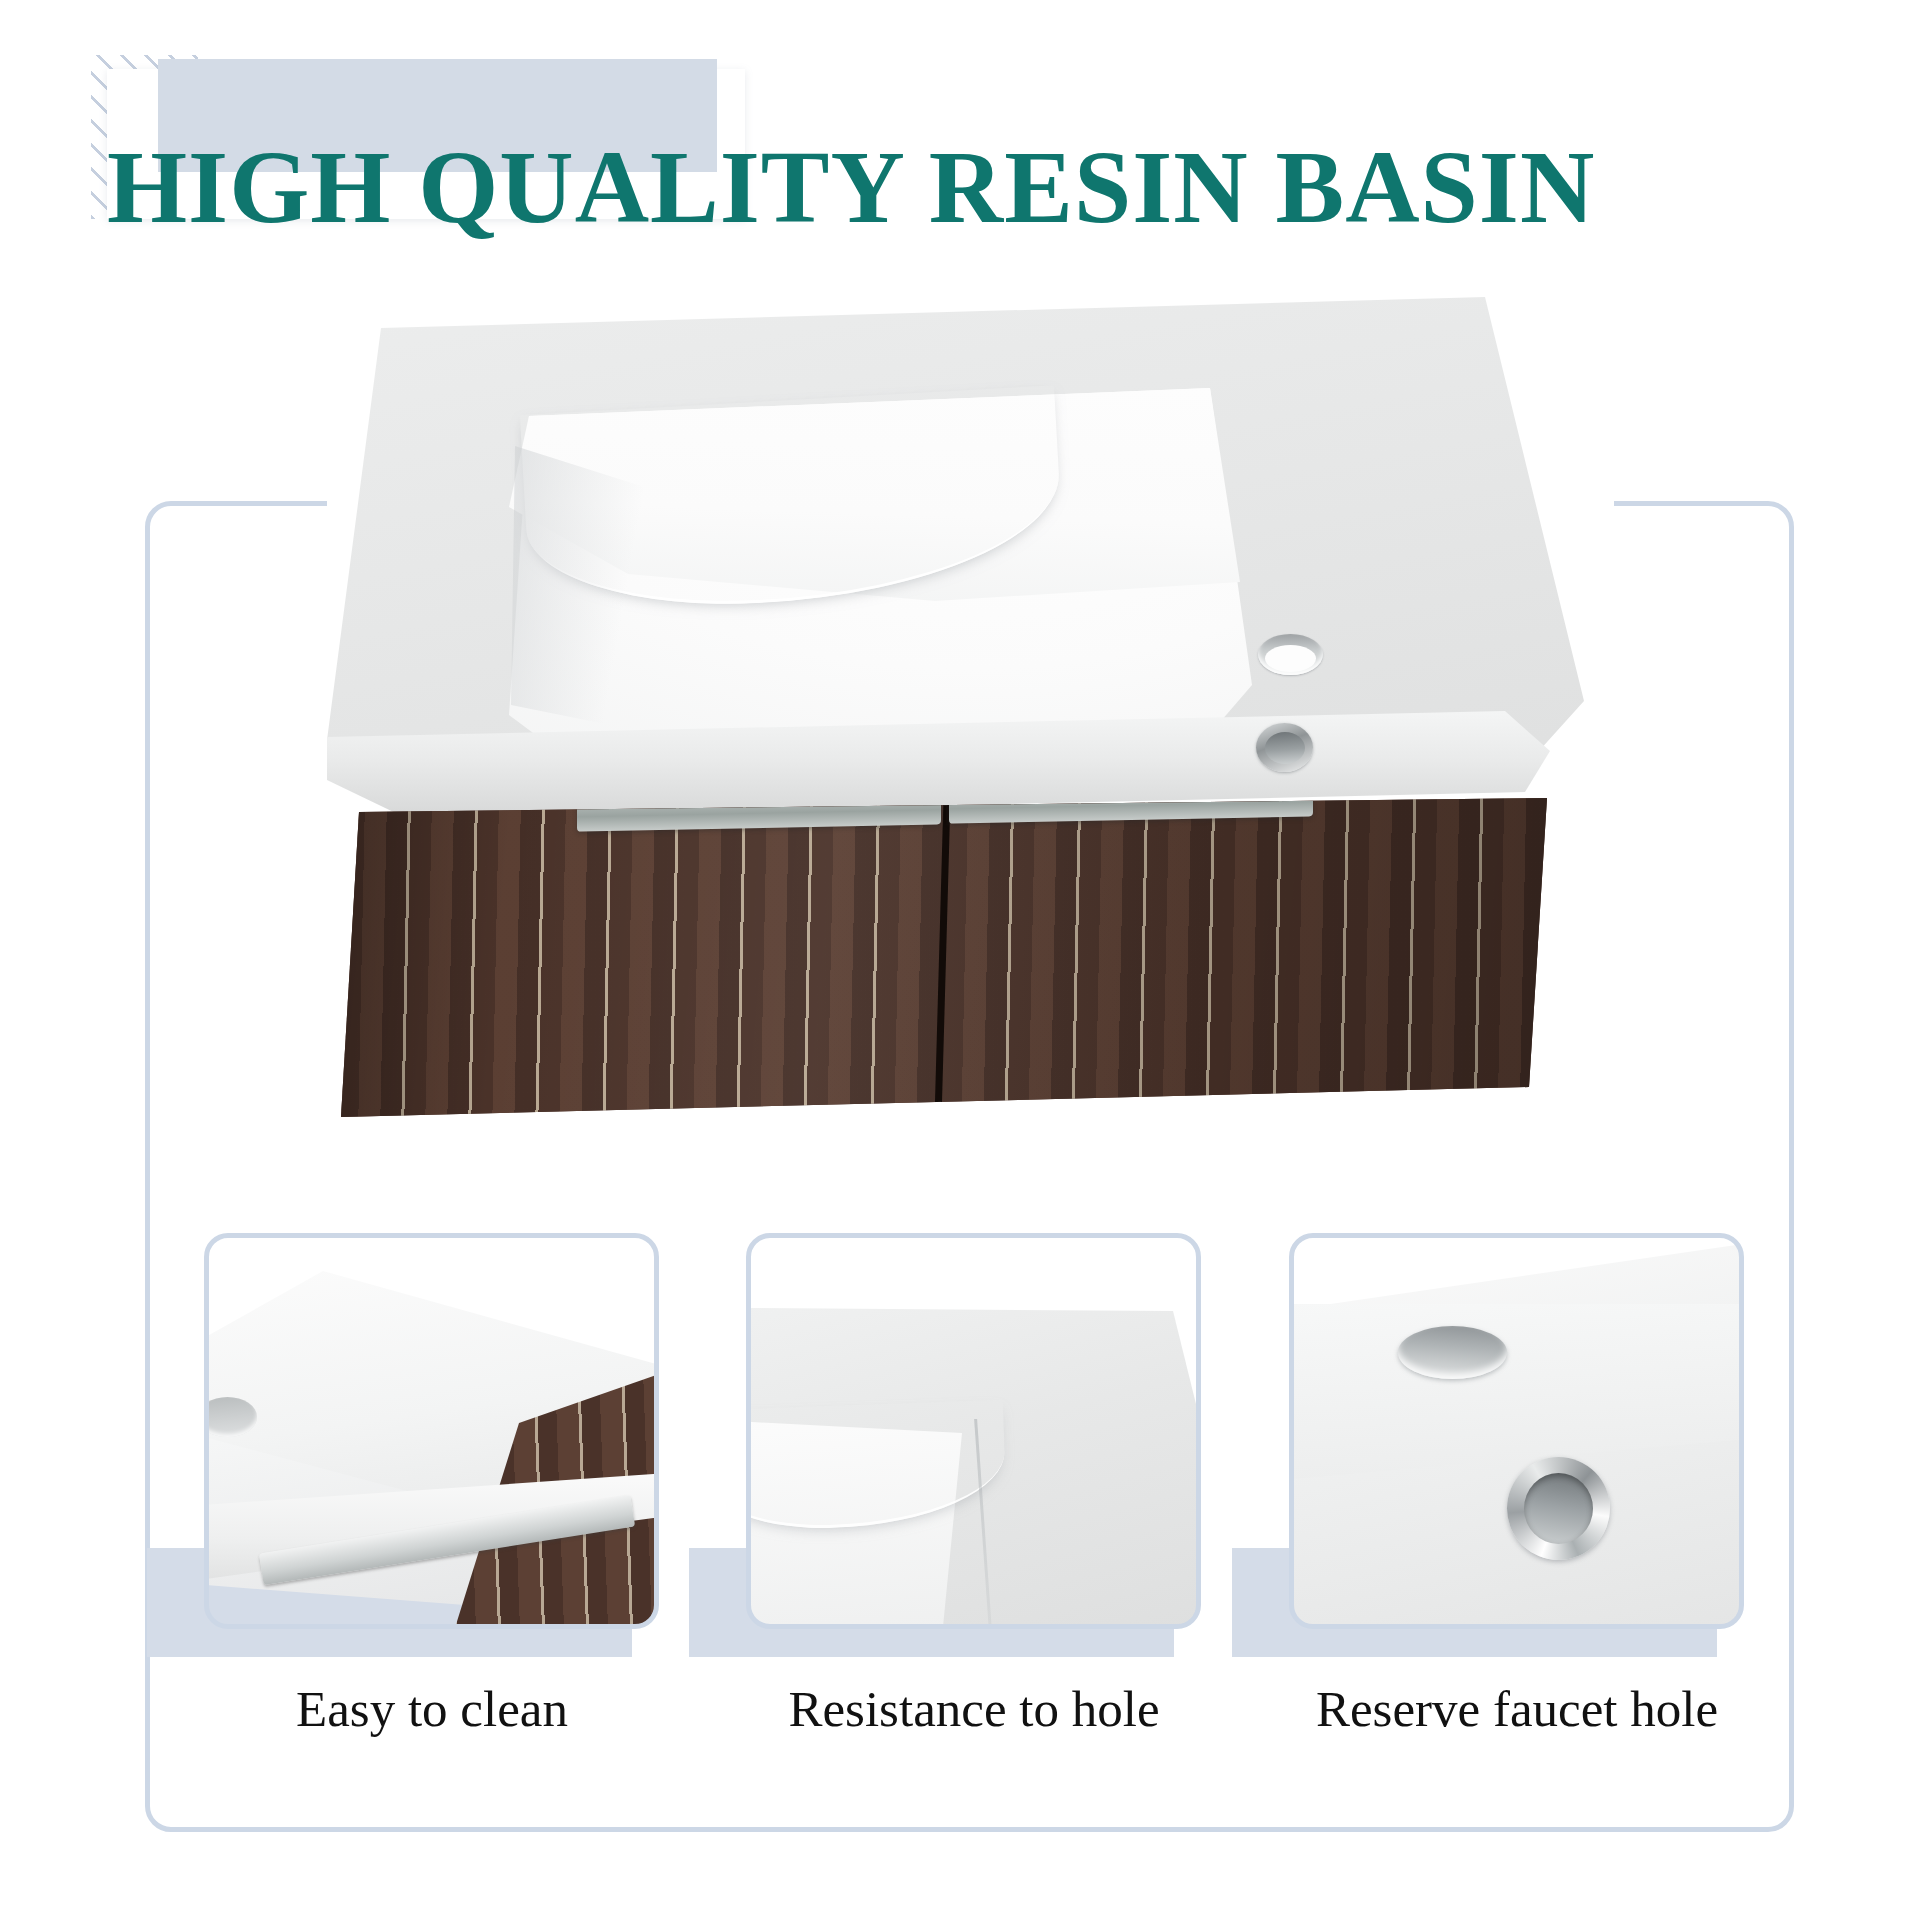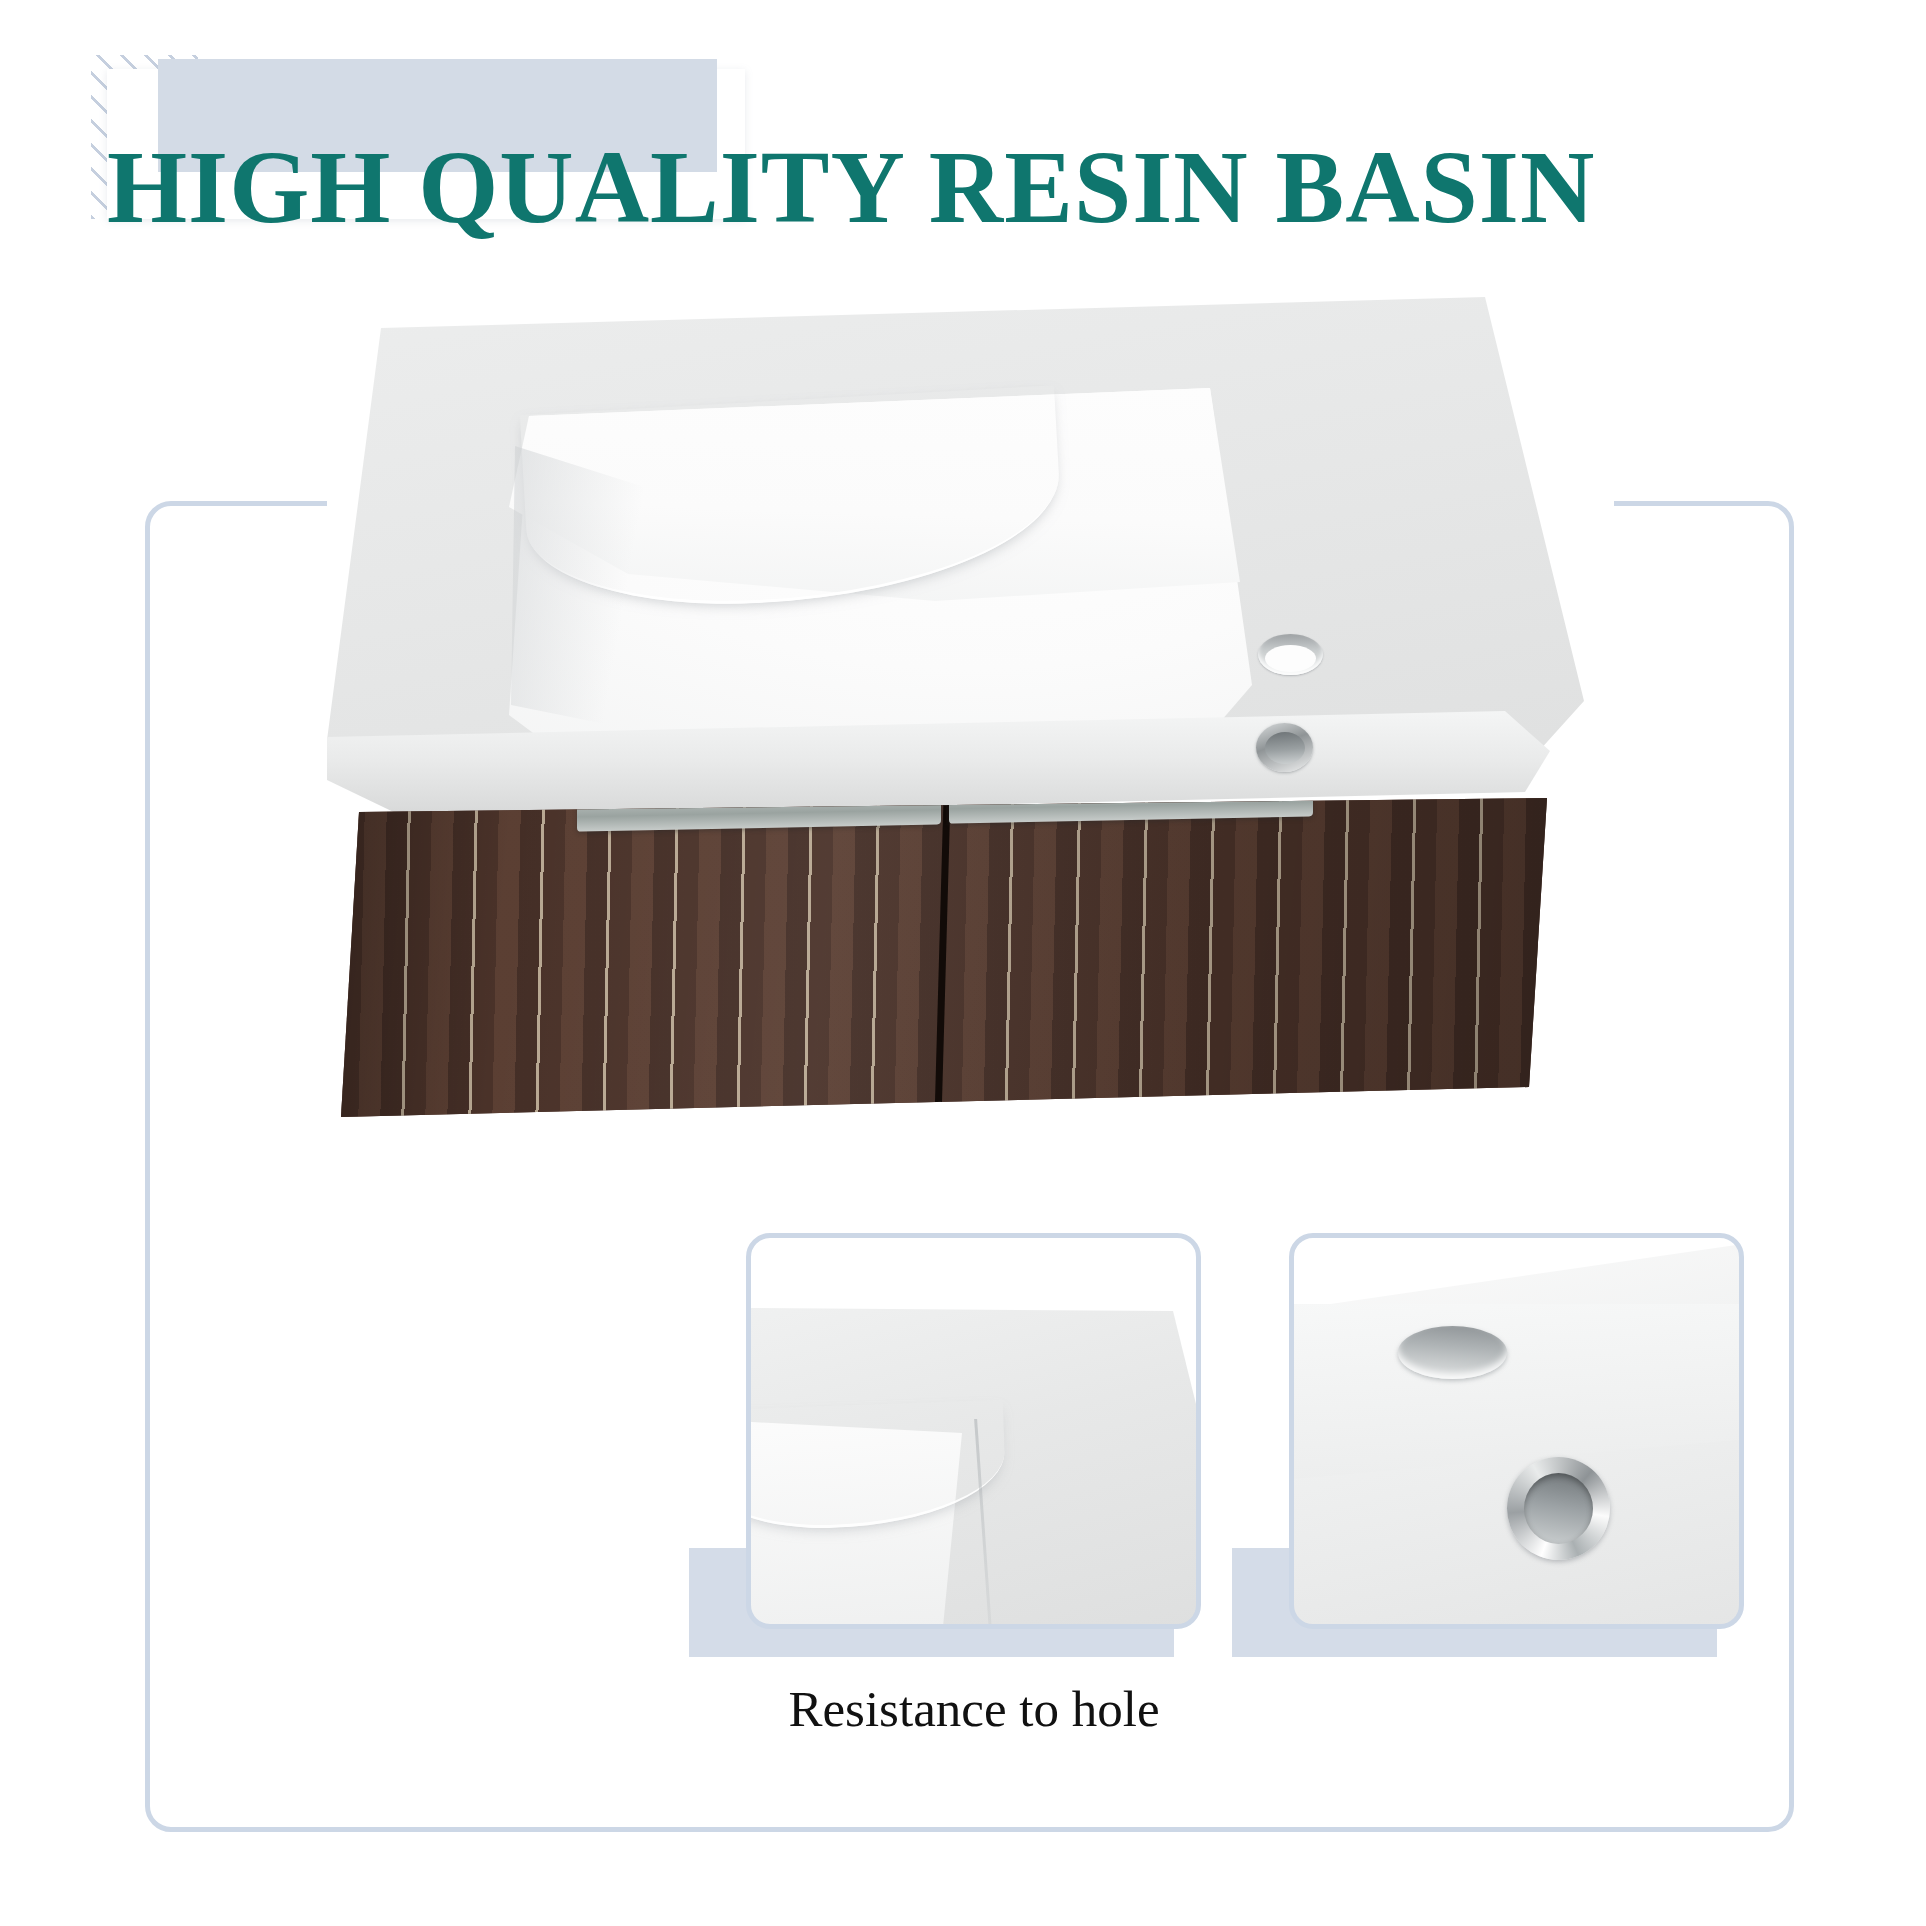--- a/index.html
+++ b/index.html
@@ -300,20 +300,33 @@
       <div class="slats"></div>
       <div class="slats-shade"></div>
       <div class="door-gap"></div>
       <div class="handle left"></div>
       <div class="handle right"></div>
     </div>
   </div>
 
   <div class="thumbs">
 
+    <div class="card c1">
+      <div class="card-band"></div>
+      <div class="card-img">
+        <div class="t1-top"></div>
+        <div class="t1-bowl"></div>
+        <div class="t1-wood"></div>
+        <div class="t1-edge"></div>
+        <div class="t1-hole"></div>
+        <div class="t1-handle"></div>
+      </div>
+      <div class="card-frame"></div>
+      <div class="card-cap">Easy to clean</div>
+    </div>
 
     <div class="card c2">
       <div class="card-band"></div>
       <div class="card-img">
         <div class="t2-slab"></div>
         <div class="t2-bowl"></div>
         <div class="t2-curve"></div>
         <div class="t2-ridge"></div>
       </div>
       <div class="card-frame"></div>
@@ -322,17 +335,18 @@
 
     <div class="card c3">
       <div class="card-band"></div>
       <div class="card-img">
         <div class="t3-slab"></div>
         <div class="t3-deck"></div>
         <div class="t3-hole"></div>
         <div class="t3-ring"></div>
       </div>
       <div class="card-frame"></div>
+      <div class="card-cap">Reserve faucet hole</div>
     </div>
   </div>
 
 </div>
 
 
 </body></html>

